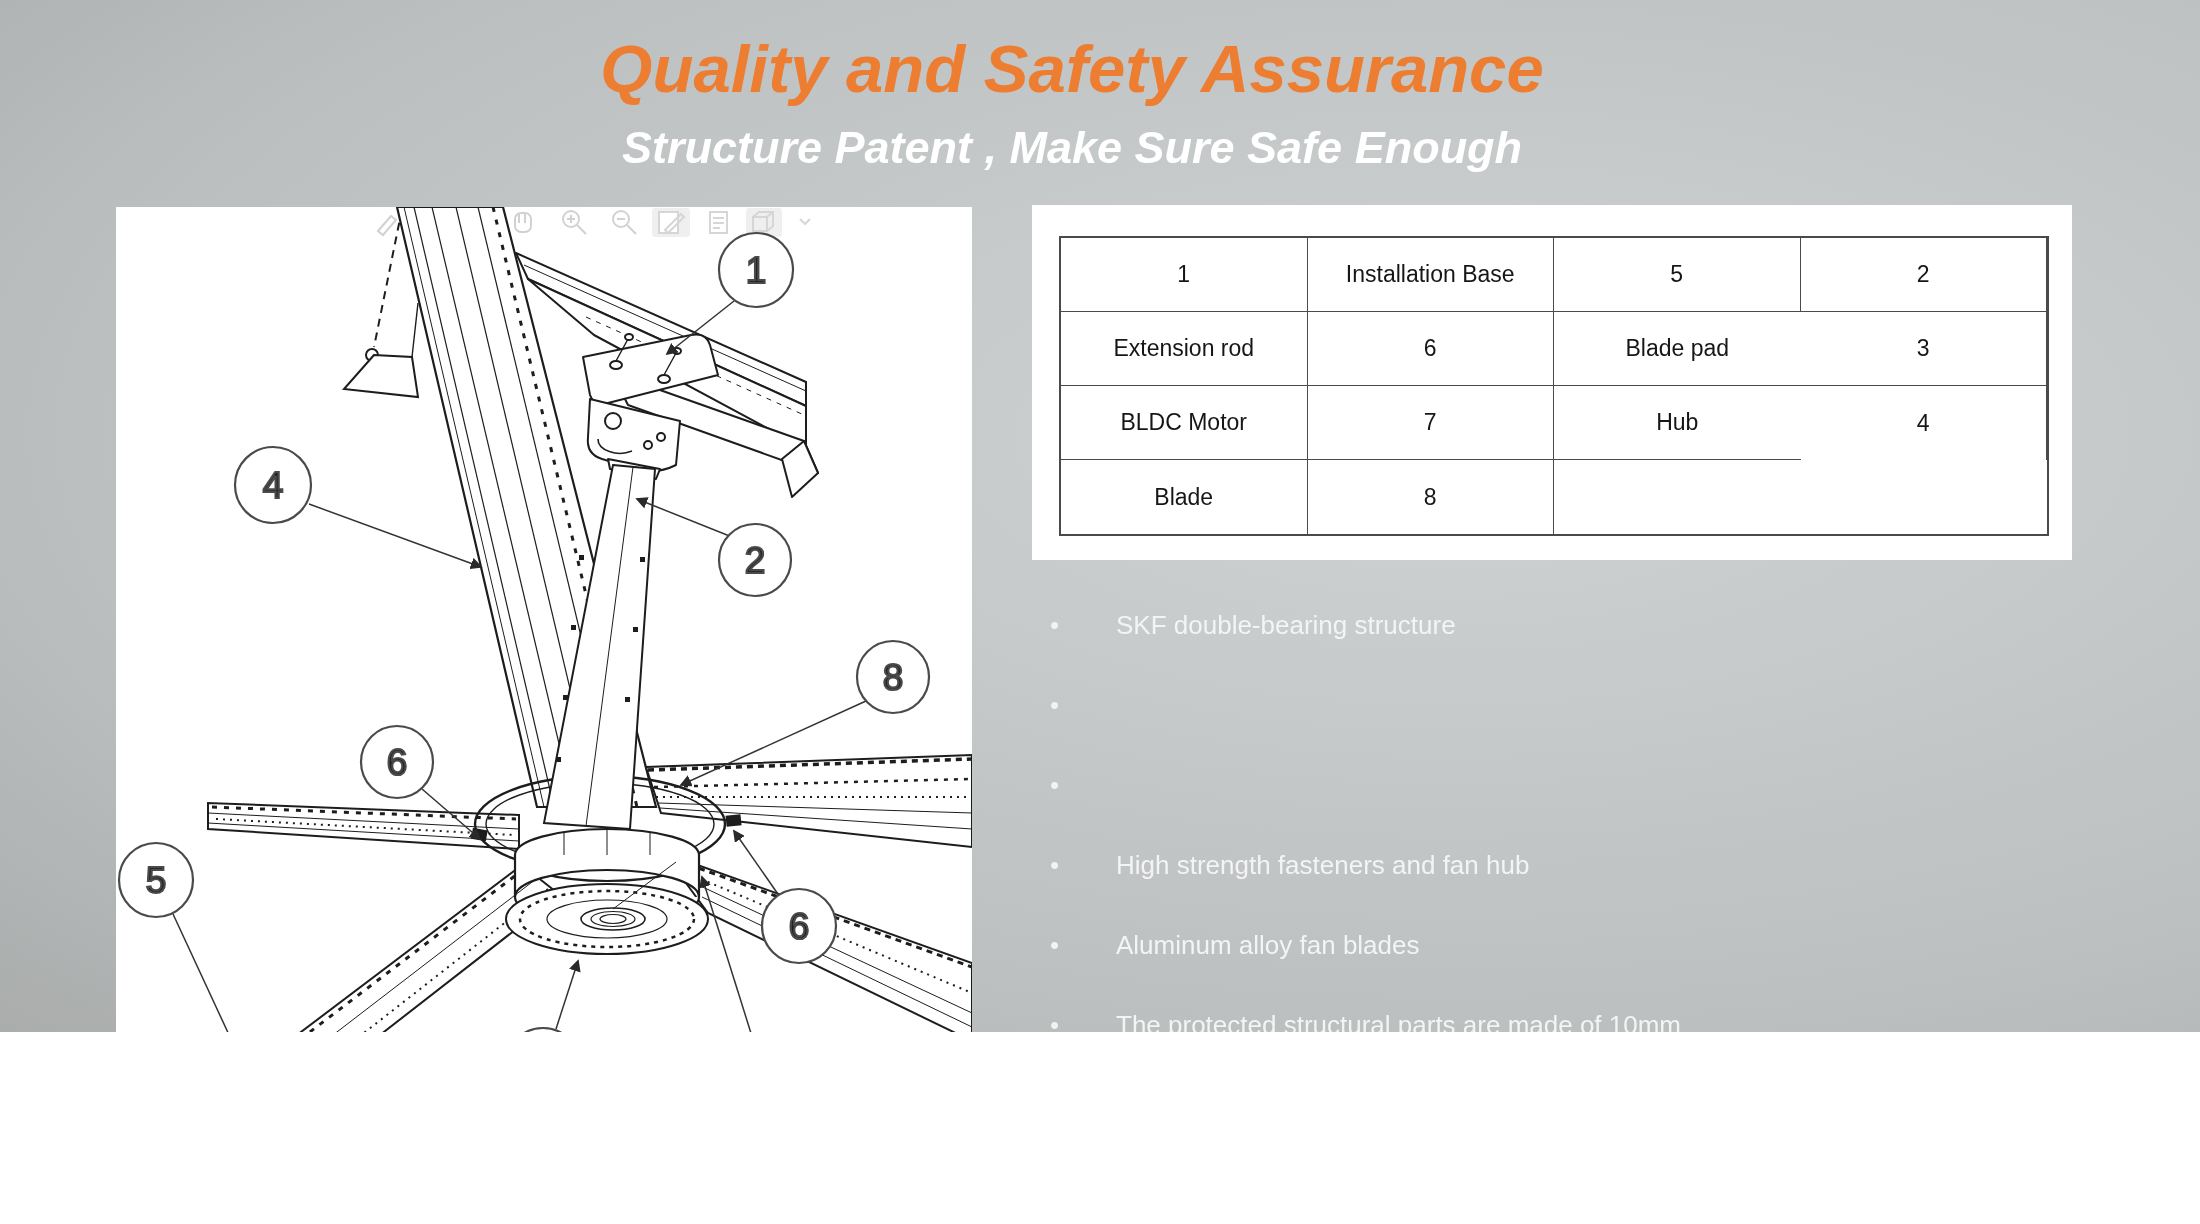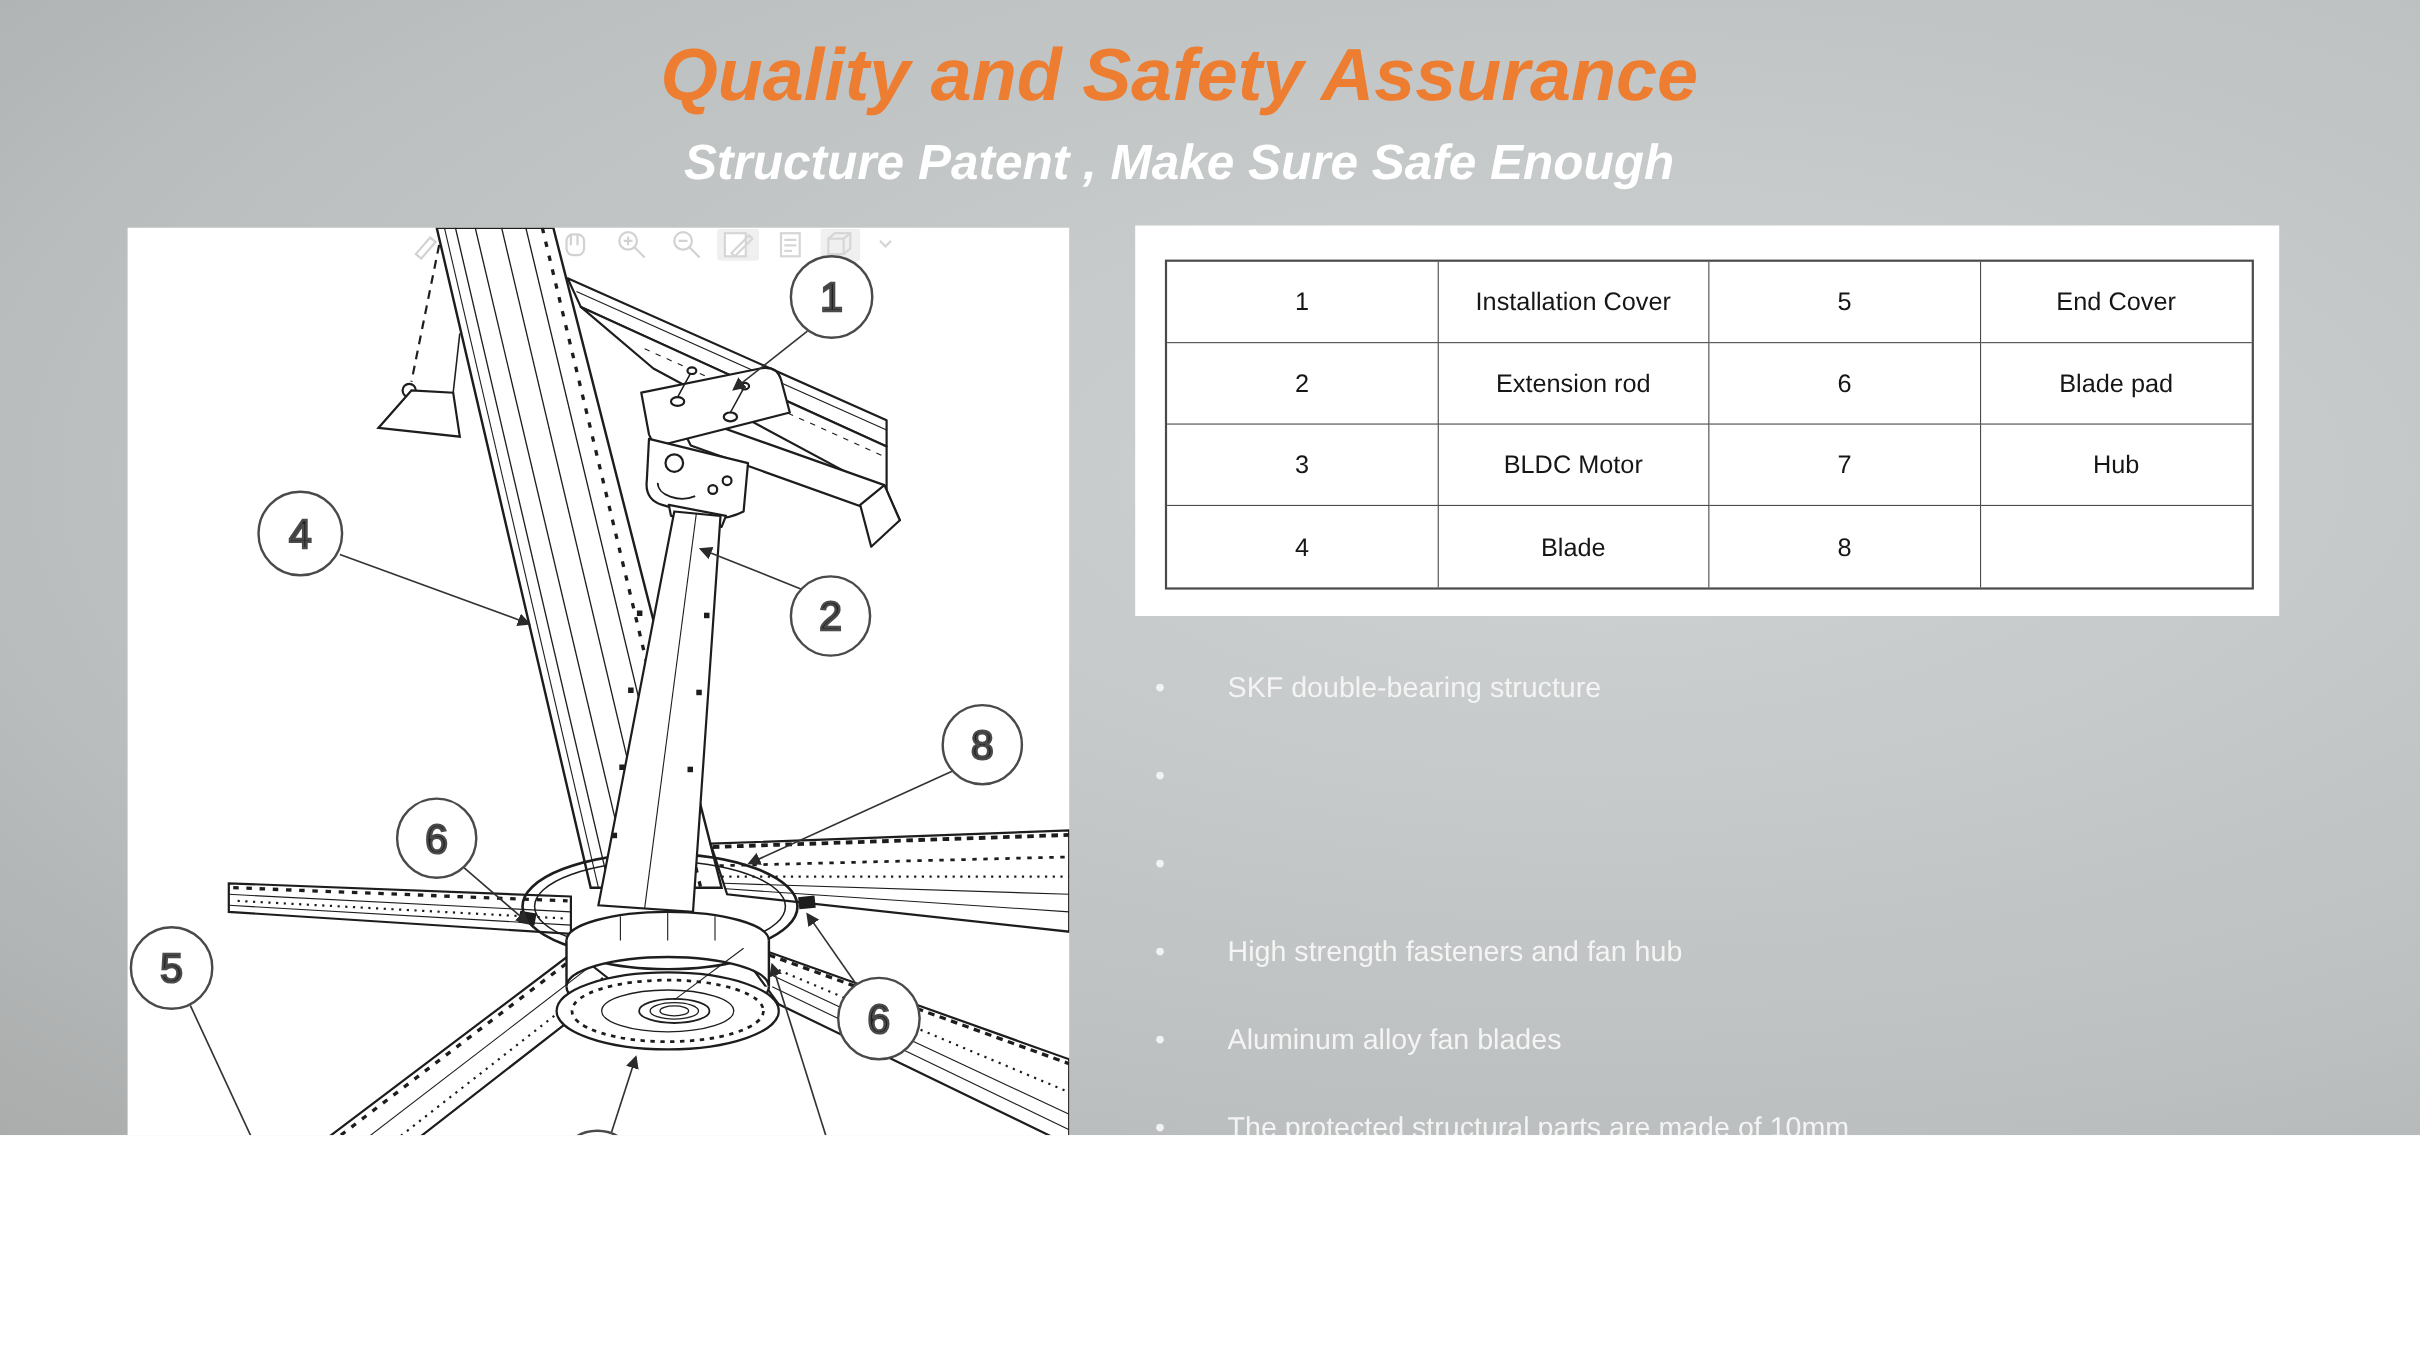--- a/index.html
+++ b/index.html
@@ -271,23 +271,22 @@
             <circle cx="777" cy="470" r="36"></circle>
             <text class="callout-num" x="777" y="483">8</text>
           </g>
       </g>
     </svg>
   </div>
 
   <div class="table-panel">
     <div class="ptable">
       <div class="cell">1</div>
-      <div class="cell">Installation Cover</div>
+      <div class="cell">Installation Base</div>
       <div class="cell">5</div>
-      <div class="cell lastcol">End Cover</div>
 
       <div class="cell">2</div>
       <div class="cell">Extension rod</div>
       <div class="cell">6</div>
       <div class="cell lastcol">Blade pad</div>
 
       <div class="cell">3</div>
       <div class="cell">BLDC Motor</div>
       <div class="cell">7</div>
       <div class="cell lastcol">Hub</div>

